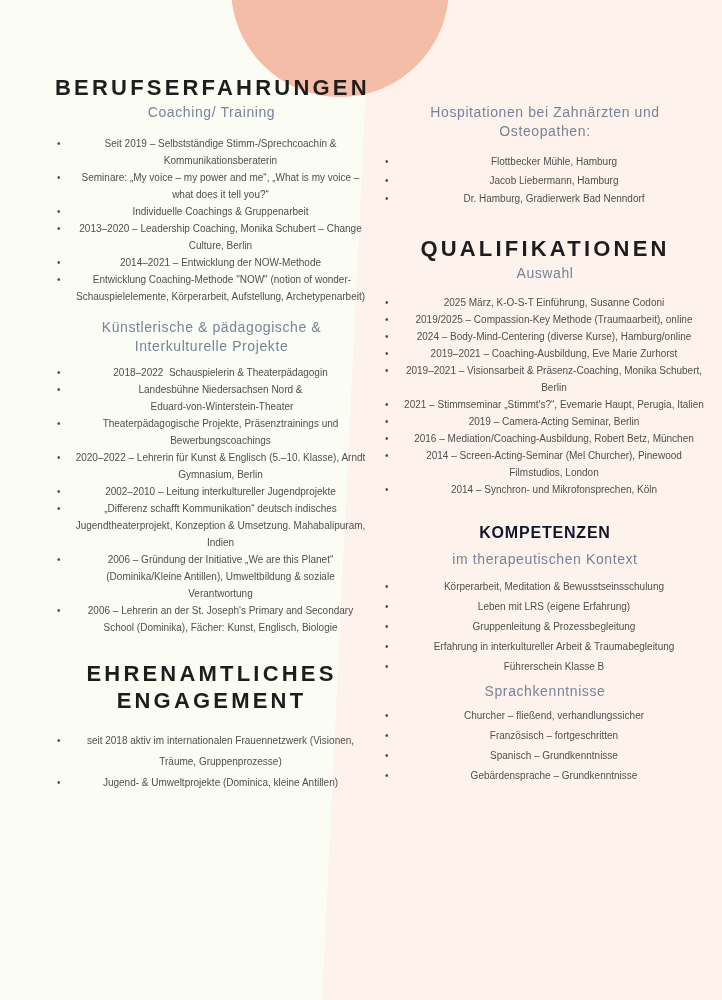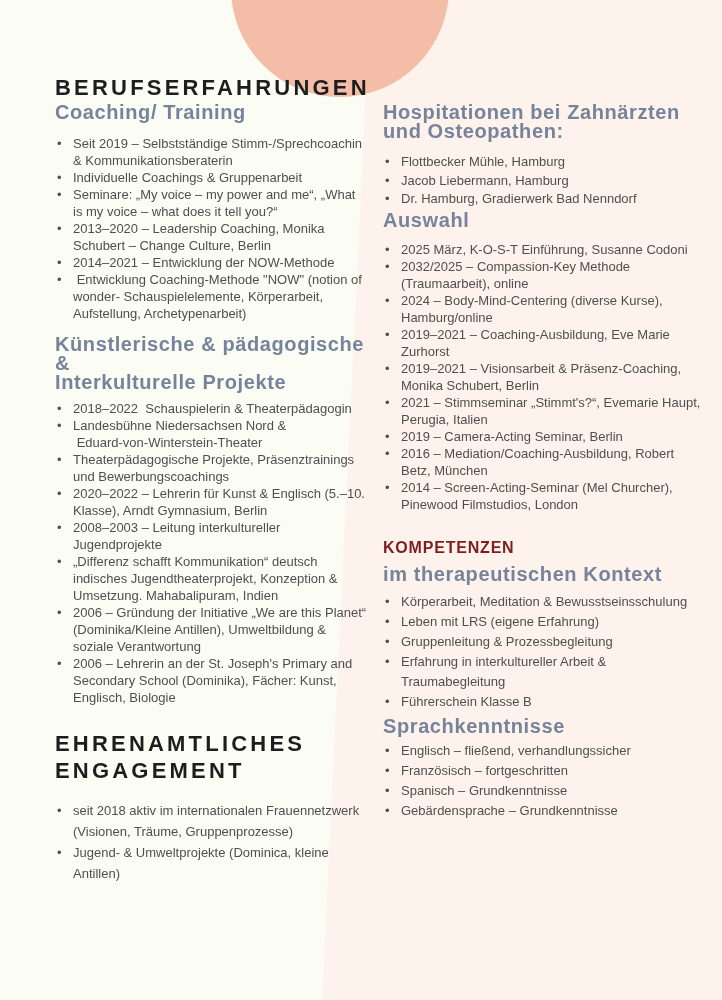--- a/index.html
+++ b/index.html
@@ -14,38 +14,38 @@
     -webkit-font-smoothing:antialiased;
   }
   .bg-right{
     position:absolute;inset:0;z-index:0;background:var(--bg-right);
     clip-path:polygon(51.25% 0,100% 0,100% 100%,44.6% 100%);
   }
   .circle{
     position:absolute;z-index:1;width:218px;height:218px;border-radius:50%;
     left:231px;top:-121px;background:var(--circle);
   }
-  .col{position:absolute;z-index:2;}
+  .col{position:absolute;z-index:2;text-align:center;}
   .col-left{left:55px;top:74px;width:313px;}
   .col-right{left:383px;top:101px;width:324px;}
   h1{
     font-size:22px;line-height:27px;letter-spacing:3.2px;font-weight:700;
     color:var(--heading);margin:0;white-space:pre-line;
   }
   h2.small-title{
     font-size:16px;line-height:18px;letter-spacing:0.8px;font-weight:700;
-    color:#7f1d1d;margin:26px 0 8px;
+    color:#0f172a;margin:26px 0 8px;
   }
   .sub{
-    font-size:20px;line-height:19px;font-weight:700;letter-spacing:0.6px;
+    font-size:14px;line-height:19px;font-weight:400;letter-spacing:0.6px;
     color:var(--subheading);margin:2px 0 0;white-space:pre-line;
   }
   ul{
     margin:13px 0 0;padding:0;list-style:none;
-    font-size:13px;line-height:17px;color:var(--body);
+    font-size:10px;line-height:17px;color:var(--body);
   }
   li{position:relative;padding-left:18px;white-space:pre-wrap;}
   li::before{content:"•";position:absolute;left:2px;}
   .mt-sub{margin-top:13px;}
   .list-projekte{margin-top:8px;}
   .h1-ehrenamt{margin-top:24px;}
   .list-loose{margin-top:16px;line-height:21px;}
   .list-hosp{margin-top:12px;line-height:18.5px;}
   .h1-quali{margin-top:26px;}
   .list-quali{margin-top:11px;}
@@ -59,37 +59,37 @@
 
 <div class="bg-right"></div>
 <div class="circle"></div>
 
 <div class="col col-left">
   <h1>BERUFSERFAHRUNGEN</h1>
   <div class="sub">Coaching/ Training</div>
   <ul>
 
   <li>Seit 2019 – Selbstständige Stimm-/Sprechcoachin &amp; Kommunikationsberaterin</li>
+      <li>Seminare: „My voice – my power and me“, „What is my voice – what does it tell you?“</li>
       <li>Individuelle Coachings &amp; Gruppenarbeit</li>
-      <li>Seminare: „My voice – my power and me“, „What is my voice – what does it tell you?“</li>
       <li>2013–2020 – Leadership Coaching, Monika Schubert – Change Culture, Berlin</li>
       <li>2014–2021 – Entwicklung der NOW-Methode</li>
       <li> Entwicklung Coaching-Methode "NOW" (notion of wonder- Schauspielelemente, Körperarbeit, Aufstellung, Archetypenarbeit)</li>
     </ul>
 
   <div class="sub mt-sub">Künstlerische &amp; pädagogische &amp;
 Interkulturelle Projekte</div>
   <ul class="list-projekte">
 
   <li>2018–2022  Schauspielerin &amp; Theaterpädagogin</li>
       <li>Landesbühne Niedersachsen Nord &amp;
  Eduard-von-Winterstein-Theater</li>
       <li>Theaterpädagogische Projekte, Präsenztrainings und Bewerbungscoachings</li>
       <li>2020–2022 – Lehrerin für Kunst &amp; Englisch (5.–10. Klasse), Arndt Gymnasium, Berlin</li>
-      <li>2008–2003 – Leitung interkultureller Jugendprojekte</li>
+      <li>2002–2010 – Leitung interkultureller Jugendprojekte</li>
       <li>„Differenz schafft Kommunikation“ deutsch indisches Jugendtheaterprojekt, Konzeption &amp; Umsetzung. Mahabalipuram, Indien</li>
       <li>2006 – Gründung der Initiative „We are this Planet“ (Dominika/Kleine Antillen), Umweltbildung &amp; soziale Verantwortung</li>
       <li>2006 – Lehrerin an der St. Joseph's Primary and Secondary School (Dominika), Fächer: Kunst, Englisch, Biologie</li>
     </ul>
 
   <h1 class="h1-ehrenamt">EHRENAMTLICHES ENGAGEMENT</h1>
   <ul class="list-loose">
 
   <li>seit 2018 aktiv im internationalen Frauennetzwerk (Visionen, Träume, Gruppenprozesse)</li>
       <li>Jugend- &amp; Umweltprojekte (Dominica, kleine Antillen)</li>
@@ -98,46 +98,48 @@
 
 <div class="col col-right">
   <div class="sub">Hospitationen bei Zahnärzten und Osteopathen:</div>
   <ul class="list-hosp">
 
   <li>Flottbecker Mühle, Hamburg</li>
       <li>Jacob Liebermann, Hamburg</li>
       <li>Dr. Hamburg, Gradierwerk Bad Nenndorf</li>
     </ul>
 
+  <h1 class="h1-quali">QUALIFIKATIONEN</h1>
   <div class="sub">Auswahl</div>
   <ul class="list-quali">
 
   <li>2025 März, K-O-S-T Einführung, Susanne Codoni</li>
-      <li>2032/2025 – Compassion-Key Methode (Traumaarbeit), online</li>
+      <li>2019/2025 – Compassion-Key Methode (Traumaarbeit), online</li>
       <li>2024 – Body-Mind-Centering (diverse Kurse), Hamburg/online</li>
       <li>2019–2021 – Coaching-Ausbildung, Eve Marie Zurhorst</li>
       <li>2019–2021 – Visionsarbeit &amp; Präsenz-Coaching, Monika Schubert, Berlin</li>
       <li>2021 – Stimmseminar „Stimmt's?“, Evemarie Haupt, Perugia, Italien</li>
       <li>2019 – Camera-Acting Seminar, Berlin</li>
       <li>2016 – Mediation/Coaching-Ausbildung, Robert Betz, München</li>
       <li>2014 – Screen-Acting-Seminar (Mel Churcher), Pinewood Filmstudios, London</li>
+      <li>2014 – Synchron- und Mikrofonsprechen, Köln</li>
     </ul>
 
   <h2 class="small-title">KOMPETENZEN</h2>
   <div class="sub sub-komp">im therapeutischen Kontext</div>
   <ul class="list-komp">
 
   <li>Körperarbeit, Meditation &amp; Bewusstseinsschulung</li>
       <li>Leben mit LRS (eigene Erfahrung)</li>
       <li>Gruppenleitung &amp; Prozessbegleitung</li>
       <li>Erfahrung in interkultureller Arbeit &amp; Traumabegleitung</li>
       <li>Führerschein Klasse B</li>
     </ul>
 
   <div class="sub sub-sprachen">Sprachkenntnisse</div>
   <ul class="list-sprachen">
 
-  <li>Englisch – fließend, verhandlungssicher</li>
+  <li>Churcher – fließend, verhandlungssicher</li>
       <li>Französisch – fortgeschritten</li>
       <li>Spanisch – Grundkenntnisse</li>
       <li>Gebärdensprache – Grundkenntnisse</li>
     </ul>
 </div>
 
 </body></html>

